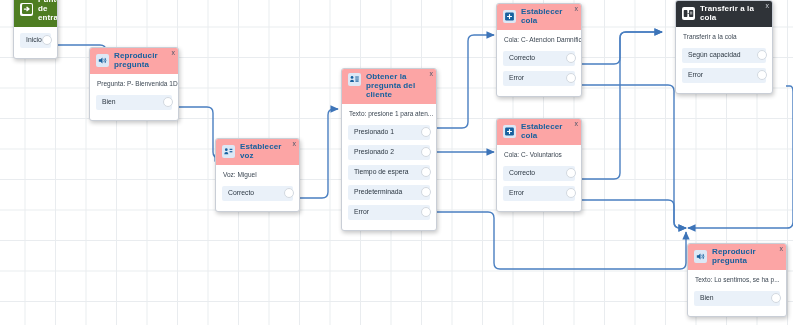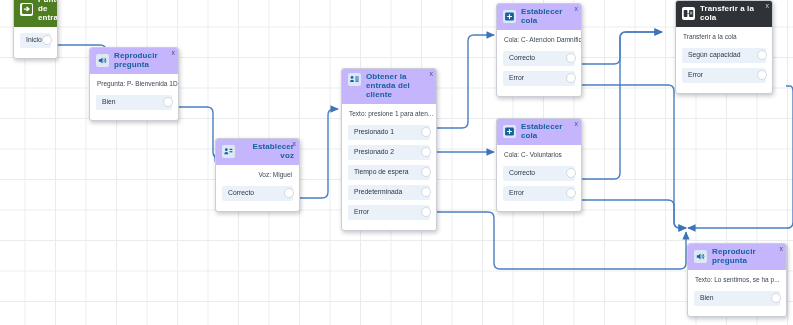--- a/index.html
+++ b/index.html
@@ -29,21 +29,21 @@
     box-sizing:border-box;
     overflow:hidden;
   }
   .hdr{
     display:flex;align-items:center;gap:5px;
     padding:4px 5px 4px 6px;
     position:relative;
     min-height:17px;
     box-sizing:border-box;
   }
-  .hdr.blue{background:#c4b5fd;}
+  .hdr.blue{background:#fca5a5;}
   .hdr.green{background:#4e7d22;}
   .hdr.dark{background:#2f3338;}
   .hdr-title{
     font-size:8px;font-weight:bold;line-height:1.12;letter-spacing:0.1px;
   }
   .hdr.blue .hdr-title{color:#16609e;}
   .hdr.green .hdr-title{color:#ffffff;}
   .hdr.dark .hdr-title{color:#ffffff;}
   .close{
     position:absolute;top:1px;right:3px;
@@ -155,21 +155,21 @@
     </div>
     <div class="desc">Pregunta: P- Bienvenida 1D...</div>
     <div class="ports">
       <div class="port">
         <span class="port-label">Bien</span>
         <span class="dot"></span>
       </div>
     </div>
   </div>
 
-  <div class="node" style="left:215px;top:138px;width:85px;text-align:right;">
+  <div class="node" style="left:215px;top:138px;width:85px;">
     <div class="hdr blue">
       <span class="ico blue">
         <svg width="11" height="11" viewBox="0 0 12 12">
             <circle cx="3.6" cy="4" r="1.5" fill="#16609e"></circle>
             <path d="M1.4 9 Q1.4 6.6 3.6 6.6 Q5.8 6.6 5.8 9 Z" fill="#16609e"></path>
             <rect x="7.2" y="3" width="3" height="1.3" fill="#16609e"></rect>
             <rect x="7.2" y="5.6" width="3" height="1.3" fill="#16609e"></rect>
           </svg>
       </span>
       <span class="hdr-title">Establecer voz</span>
@@ -190,21 +190,21 @@
         <svg width="11" height="11" viewBox="0 0 12 12">
             <circle cx="3.3" cy="3.8" r="1.5" fill="#16609e"></circle>
             <path d="M1.1 8.6 Q1.1 6.3 3.3 6.3 Q5.5 6.3 5.5 8.6 Z" fill="#16609e"></path>
             <rect x="7" y="2.6" width="1.5" height="1.4" fill="#16609e"></rect>
             <rect x="9" y="2.6" width="1.5" height="1.4" fill="#16609e"></rect>
             <rect x="7" y="4.8" width="1.5" height="1.4" fill="#16609e"></rect>
             <rect x="9" y="4.8" width="1.5" height="1.4" fill="#16609e"></rect>
             <rect x="7" y="7" width="3.5" height="1.4" fill="#16609e"></rect>
           </svg>
       </span>
-      <span class="hdr-title" style="max-width:66px;">Obtener la entrada del cliente</span>
+      <span class="hdr-title" style="max-width:66px;">Obtener la pregunta del cliente</span>
       <span class="close">x</span>
     </div>
     <div class="desc">Texto: presione 1 para aten...</div>
     <div class="ports">
       <div class="port">
         <span class="port-label">Presionado 1</span>
         <span class="dot"></span>
       </div>
       <div class="port">
         <span class="port-label">Presionado 2</span>

